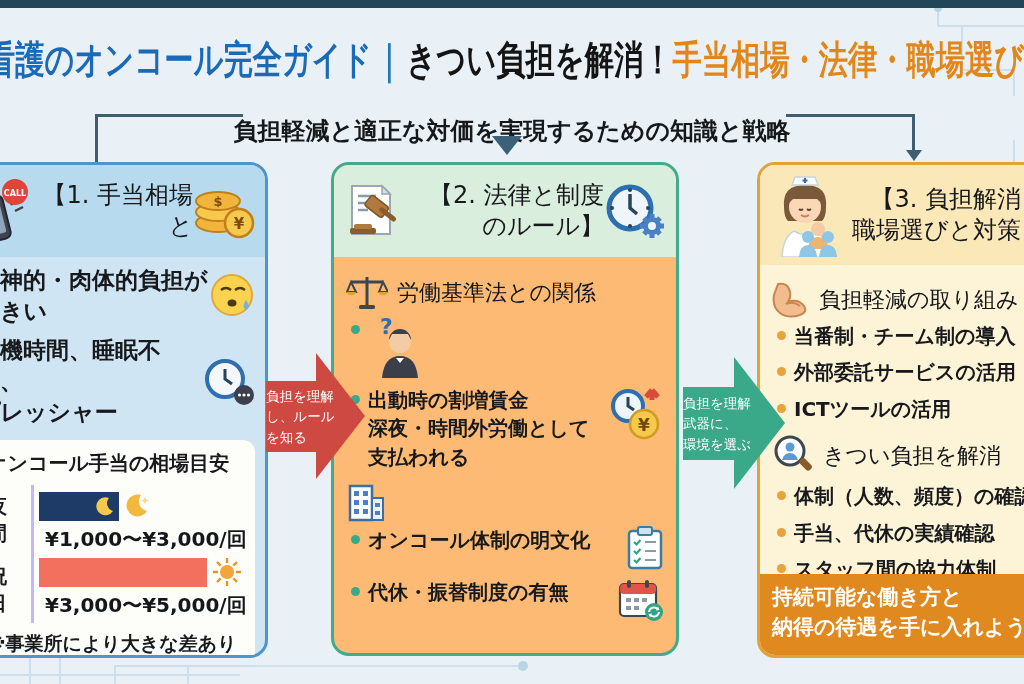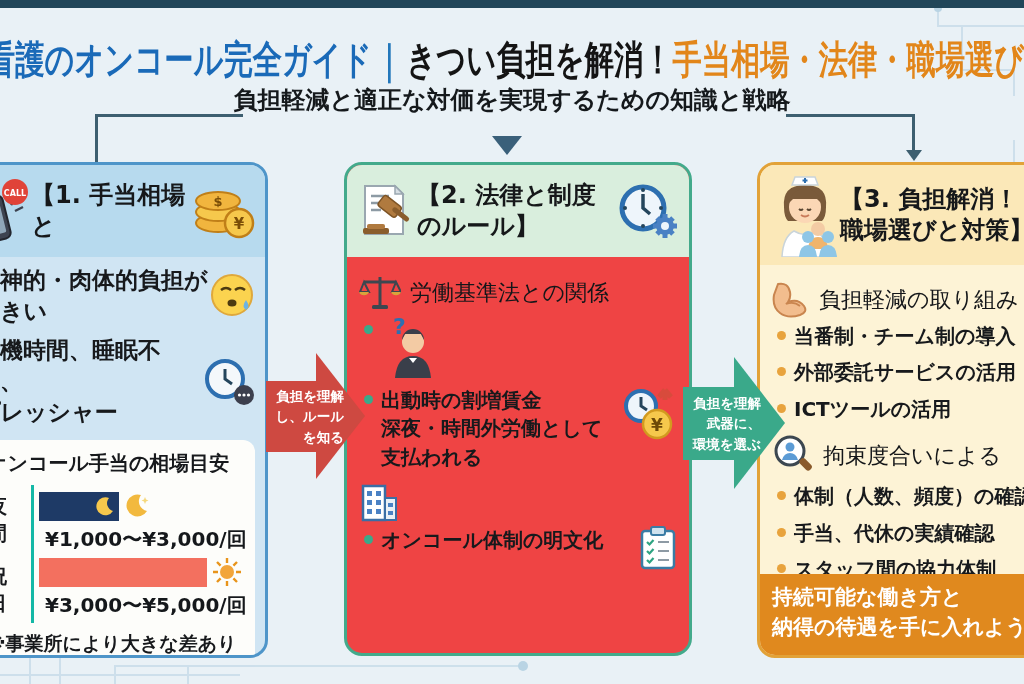--- a/index.html
+++ b/index.html
@@ -9,52 +9,52 @@
   .topbar{position:absolute;top:0;left:0;width:1024px;height:8px;background:#214659}
   .deco{position:absolute;inset:0;pointer-events:none}
 
   
   .main-title{position:absolute;left:-14px;top:33px;white-space:nowrap;font-size:39px;font-weight:bold;color:#141414;transform:scaleX(.75);transform-origin:left top;letter-spacing:0}
   .t-blue{color:#1a6ab8}
   .t-div{color:#2277bb;padding:0 4px;font-weight:bold}
   .t-orange{color:#e2861a}
 
   
-  .tagline{position:absolute;top:84px;left:0;width:1024px;text-align:center;font-size:24px;font-weight:bold;color:#15191c}
+  .tagline{position:absolute;top:115px;left:0;width:1024px;text-align:center;font-size:24px;font-weight:bold;color:#15191c}
   .tl-line{position:absolute;height:3px;background:#3d5f70}
   .tl-left{left:95px;top:114px;width:148px}
   .tl-right{left:786px;top:114px;width:129px}
   .vl{position:absolute;width:3px;background:#3d5f70}
   .vl-left{left:95px;top:114px;height:50px}
   .vl-right{left:912px;top:114px;height:38px}
   .ah-down{position:absolute;width:0;height:0;border-left:8px solid transparent;border-right:8px solid transparent;border-top:11px solid #3d5f70}
   .ah-right{left:906px;top:150px}
   .tri-center{position:absolute;left:492px;top:136px;width:0;height:0;border-left:15px solid transparent;border-right:15px solid transparent;border-top:19px solid #3a607a}
 
   
   .panel{position:absolute;top:162px;border-radius:18px;border:3px solid;overflow:hidden}
   .p1{left:-38px;width:306px;height:496px;background:#d0e5f3;border-color:#4e95c9}
-  .p2{left:344px;width:348px;height:494px;background:#ef4444;border-color:#43aa8b}
+  .p2{left:331px;width:348px;height:494px;background:#fdba74;border-color:#43aa8b}
   .p3{left:757px;width:301px;height:496px;background:#fdf3d6;border-color:#e2a238}
   .phead{display:flex;align-items:center;justify-content:space-between;padding:6px 10px;min-height:92px}
   .p1 .phead{background:#b7daee}
   .p2 .phead{background:#d9eedd}
   .p3 .phead{background:#fbe8b8;min-height:100px}
-  .ptitle{flex:1;text-align:left;font-size:24px;font-weight:bold;line-height:1.3;color:#16181a}
+  .ptitle{flex:1;text-align:right;font-size:24px;font-weight:normal;line-height:1.3;color:#16181a}
 
   
   .pain{display:flex;align-items:center;justify-content:space-between;padding:8px 8px 0 12px}
   .pain-text{font-size:23px;font-weight:bold;line-height:1.35;color:#17191c}
   .whitebox{background:#fdfdfa;border-radius:12px;margin:12px 10px 0 12px;padding:10px 8px 10px 10px}
   .wb-title{font-size:20px;font-weight:bold;color:#17191c;margin-bottom:8px}
   .chart-wrap{display:flex}
   .c-labels{position:relative;width:44px;flex:none}
   .c-label{position:absolute;right:6px;font-size:20px;font-weight:bold;color:#17191c}
   .c-lab1{top:8px}.c-lab2{top:78px}
-  .c-axis{flex:1;border-left:3px solid #14b8a6;padding:4px 0 2px 5px}
+  .c-axis{flex:1;border-left:3px solid #c4b5fd;padding:4px 0 2px 5px}
   .crow{display:flex;align-items:center;height:34px}
   .cbar{height:29px;display:flex;align-items:center;justify-content:flex-end;padding-right:4px}
   .bar-night{width:80px;background:#1e3a66}
   .bar-day{width:168px;background:#f3705f}
   .cval{font-size:20px;font-weight:bold;color:#15181b;height:32px;display:flex;align-items:center;padding-left:6px}
   .c-note{font-size:19px;font-weight:bold;color:#17191c;margin-top:8px}
 
   
   .pbody{padding:6px 12px 0 12px}
   .sect{display:flex;align-items:center;gap:9px;font-size:22px;font-weight:normal;color:#141619;margin:11px 0 4px}
@@ -68,21 +68,21 @@
 
   
   .flow{position:absolute;z-index:6}
   .a1{left:266px;top:353px;width:99px;height:127px}
   .a2{left:683px;top:357px;width:102px;height:133px}
   .abar{position:absolute;left:0}
   .a1 .abar{top:28px;width:50px;height:71px;background:#ce4941}
   .a1 .ahead{position:absolute;left:50px;top:0;width:0;height:0;border-top:63.5px solid transparent;border-bottom:63.5px solid transparent;border-left:49px solid #ce4941}
   .a2 .abar{top:30px;width:51px;height:73px;background:#3aa98a}
   .a2 .ahead{position:absolute;left:51px;top:0;width:0;height:0;border-top:66.5px solid transparent;border-bottom:66.5px solid transparent;border-left:51px solid #3aa98a}
-  .atext{position:absolute;left:0;top:0;width:78px;height:100%;display:flex;flex-direction:column;justify-content:center;text-align:right;color:#fff;font-size:13.5px;font-weight:bold;line-height:1.5}
+  .atext{position:absolute;left:0;top:0;width:78px;height:100%;display:flex;flex-direction:column;justify-content:center;text-align:left;color:#fff;font-size:13.5px;font-weight:normal;line-height:1.5}
 
   .icon{display:inline-flex;flex:none}
 </style>
 </head>
 <body>
 
 <div class="stage">
 
   <svg class="deco" width="1024" height="684">
     <g stroke="#cadeea" stroke-width="2" fill="none" opacity="0.9">
@@ -333,20 +333,42 @@
             <g stroke="#2ea482" stroke-width="2.2" fill="none">
               <path d="M8 16 l2.5 2.5 l4 -4.5 M8 25 l2.5 2.5 l4 -4.5 M8 34 l2.5 2.5 l4 -4.5"></path>
             </g>
             <g stroke="#8d9aa4" stroke-width="2.2">
               <path d="M19 16 h11 M19 25 h11 M19 34 h11"></path>
             </g>
           </svg>
         </span>
       </div>
 
+      <div class="bullet">
+        <span class="dot"></span>
+        <div class="btext">代休・振替制度の有無</div>
+        <span class="bicon icon">
+          <svg width="46" height="44" viewBox="0 0 46 44">
+            <rect x="2" y="6" width="36" height="32" rx="4" fill="#fff" stroke="#3c4750" stroke-width="2.2"></rect>
+            <rect x="2" y="6" width="36" height="10" rx="4" fill="#e05548"></rect>
+            <rect x="9" y="2" width="4" height="8" rx="2" fill="#3c4750"></rect>
+              <rect x="27" y="2" width="4" height="8" rx="2" fill="#3c4750"></rect>
+            <g fill="#8d9aa4">
+              <rect x="8" y="20" width="5" height="4"></rect>
+                <rect x="16" y="20" width="5" height="4"></rect>
+                <rect x="24" y="20" width="5" height="4"></rect>
+              <rect x="8" y="28" width="5" height="4"></rect>
+                <rect x="16" y="28" width="5" height="4"></rect>
+            </g>
+            <circle cx="36" cy="34" r="9" fill="#2ea482"></circle>
+            <path d="M31 34 a5 5 0 0 1 9 -2.5 M41 34 a5 5 0 0 1 -9 2.5" stroke="#fff" stroke-width="2" fill="none"></path>
+            <path d="M40 28.5 l1.5 3.5 l-3.5 0.5 z M32 39.5 l-1.5 -3.5 l3.5 -0.5 z" fill="#fff"></path>
+          </svg>
+        </span>
+      </div>
     </div>
   </div>
 
   <div class="flow a2">
     <div class="abar"></div>
     <div class="ahead"></div>
     <div class="atext">
       <span>負担を理解</span>
       <span>武器に、</span>
       <span>環境を選ぶ</span>
@@ -405,21 +427,21 @@
 
       <div class="sect">
         <span class="icon">
           <svg width="42" height="44" viewBox="0 0 42 44">
             <circle cx="18" cy="17" r="14" fill="#fff" stroke="#3c4750" stroke-width="3"></circle>
             <circle cx="18" cy="13" r="4.5" fill="#5b9bd5"></circle>
             <path d="M10 26 q2 -7 8 -7 q6 0 8 7 z" fill="#5b9bd5"></path>
             <rect x="27" y="27" width="14" height="7" rx="3" transform="rotate(45 34 30)" fill="#8a5a2b"></rect>
           </svg>
         </span>
-        <span>拘束度合いによる</span>
+        <span>きつい負担を解消</span>
       </div>
 
       <div class="bullet">
         <span class="dot"></span>
         <div class="btext">体制（人数、頻度）の確認</div>
       </div>
       <div class="bullet">
         <span class="dot"></span>
         <div class="btext">手当、代休の実績確認</div>
       </div>

